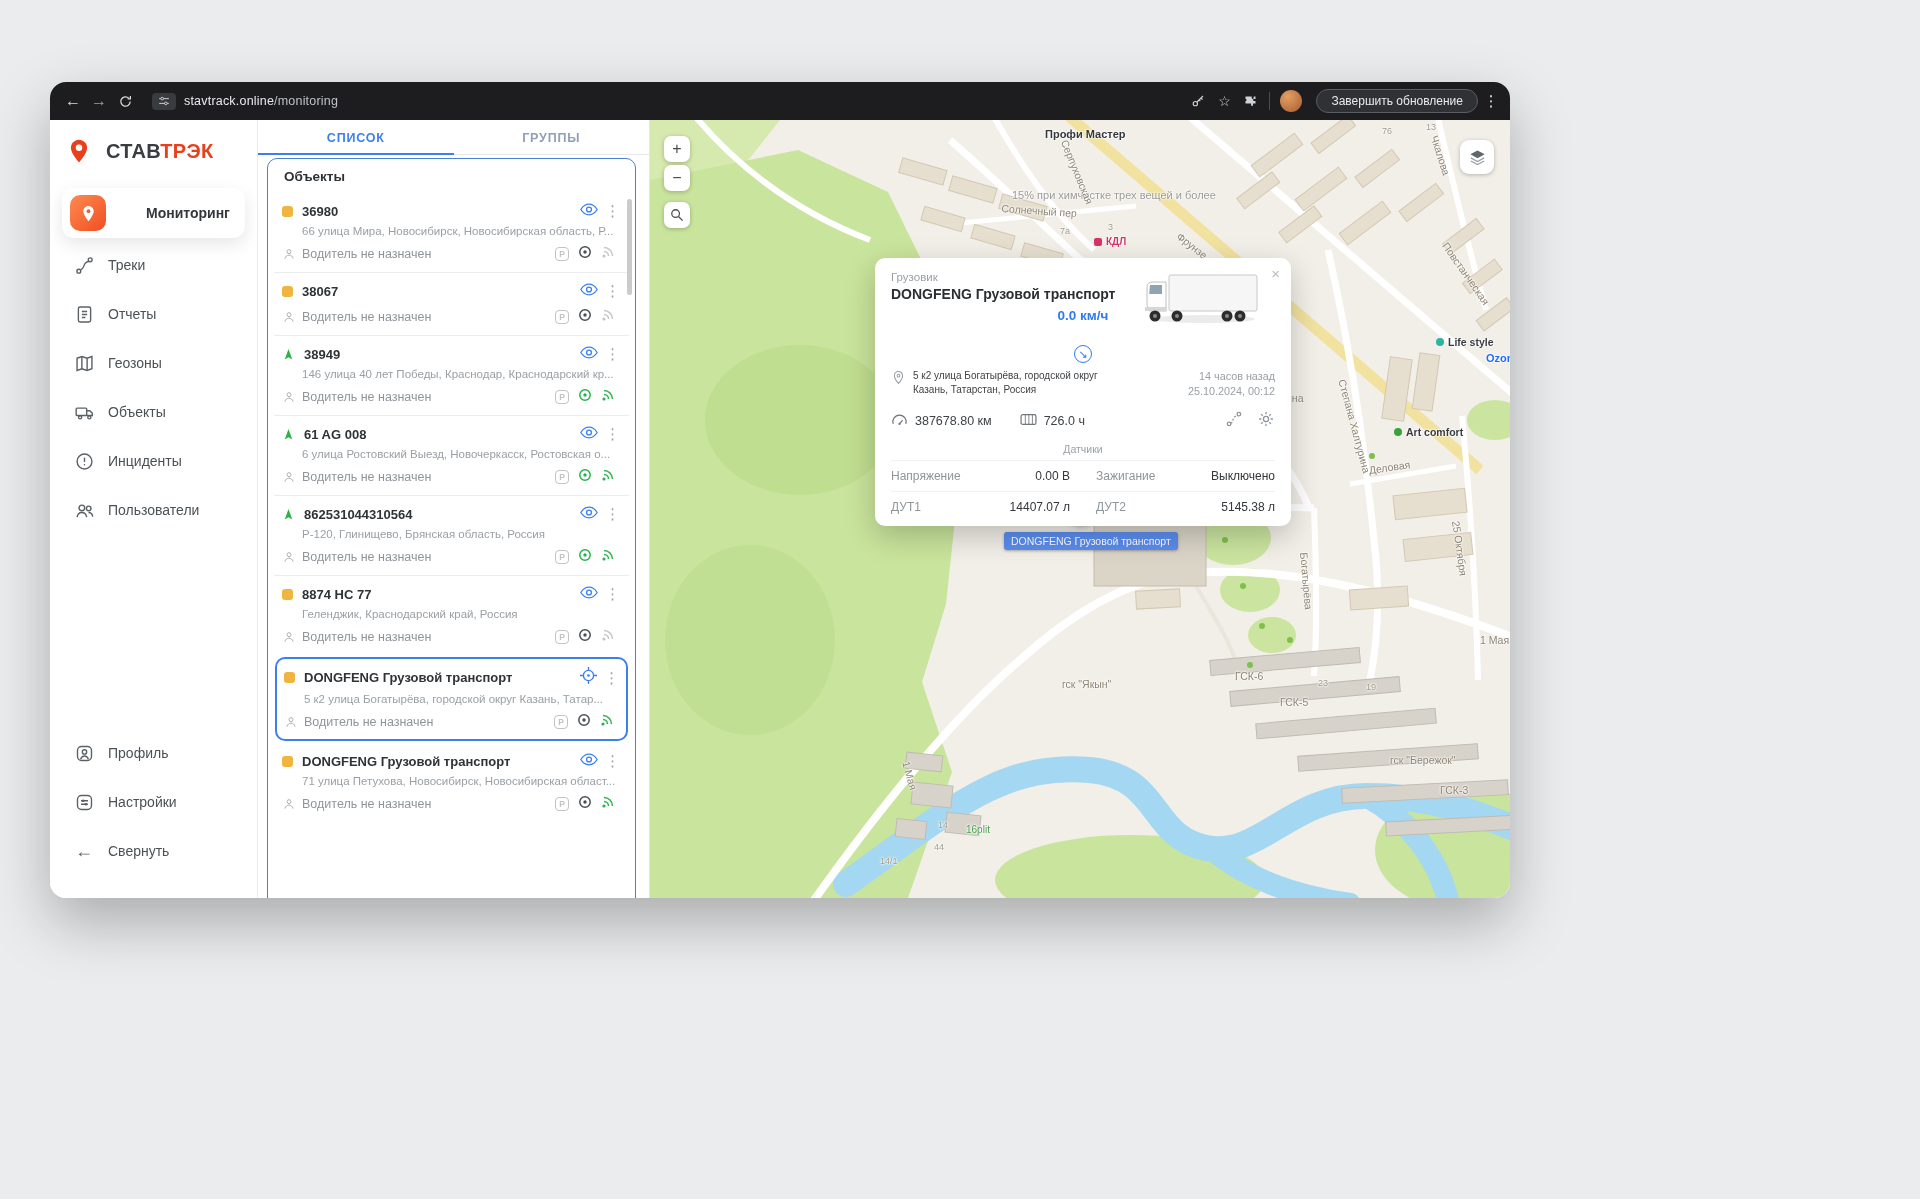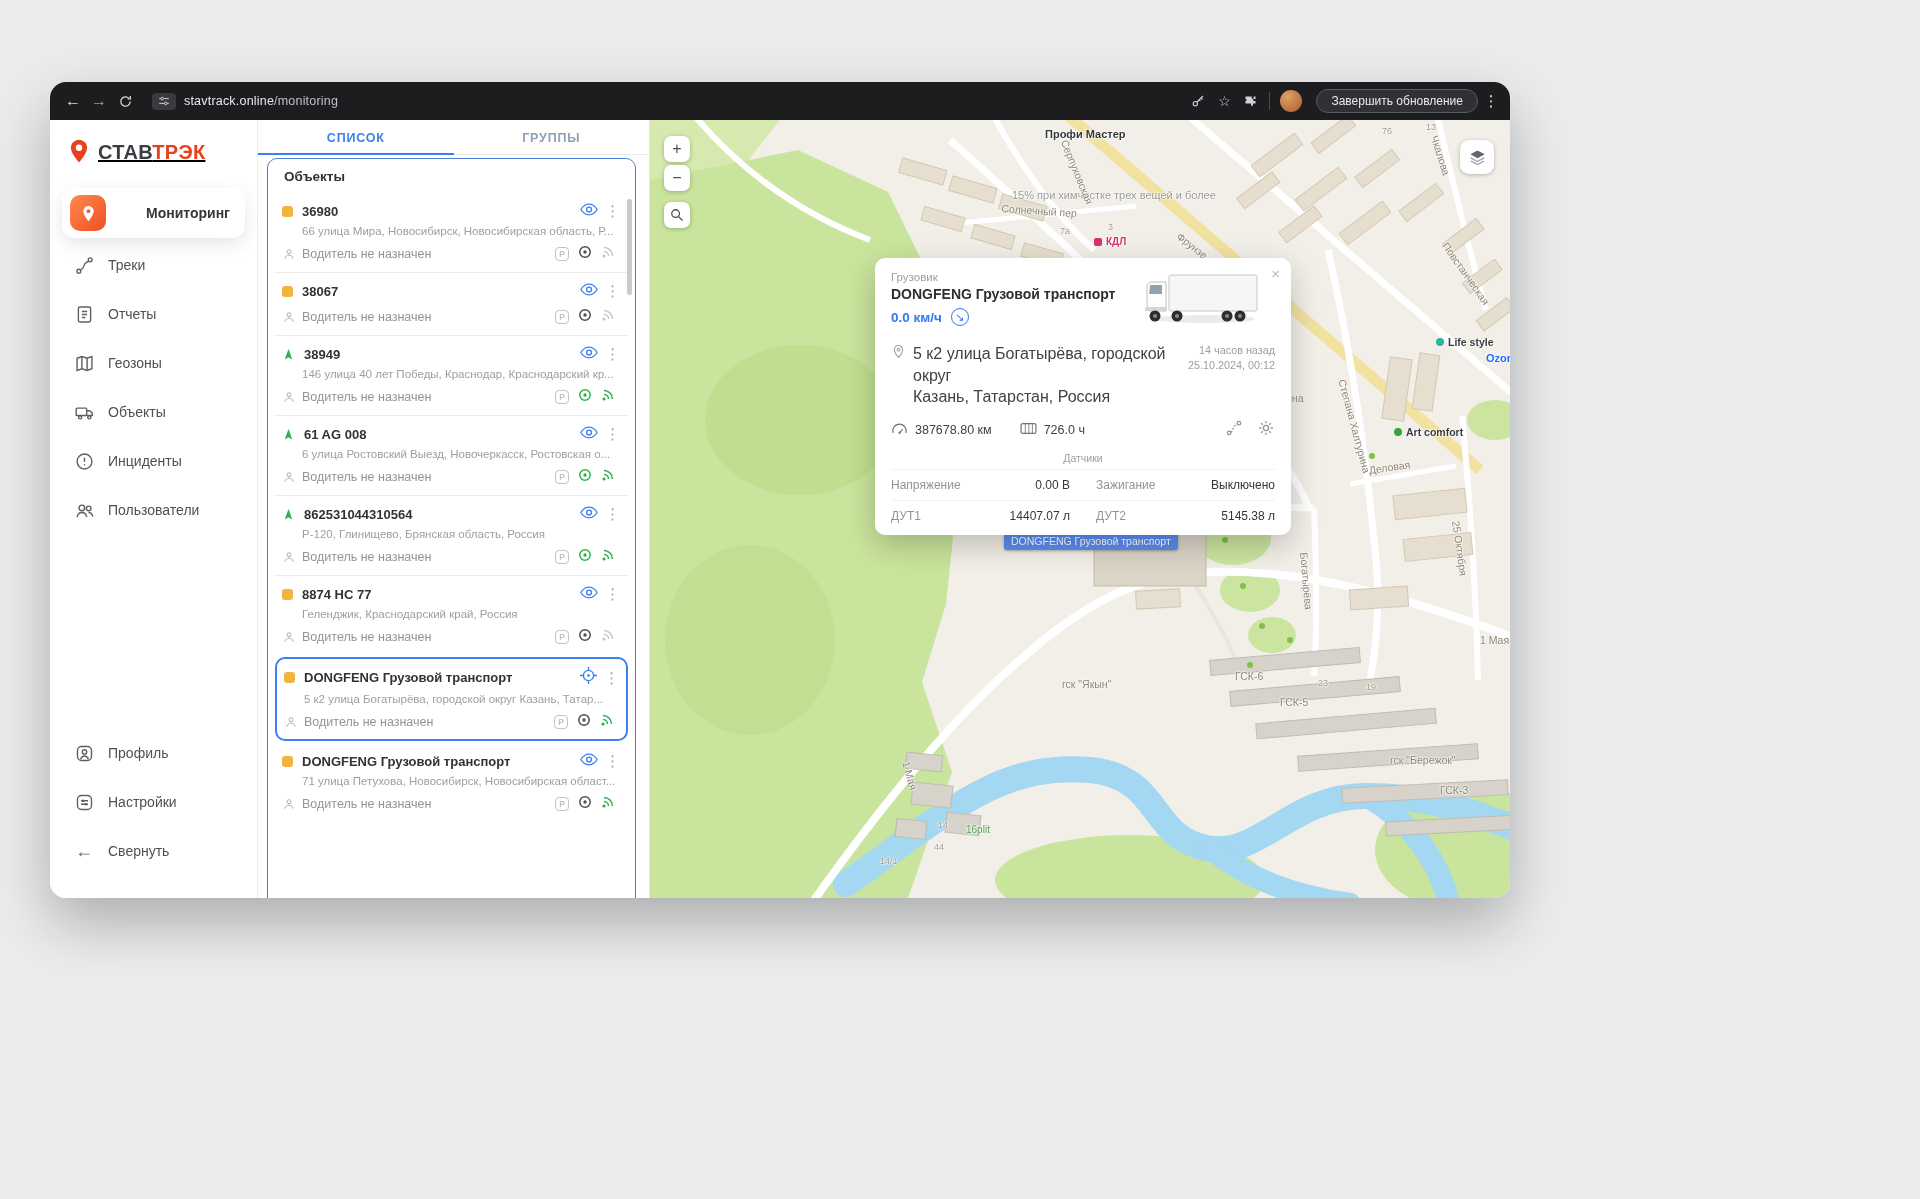--- a/index.html
+++ b/index.html
@@ -28,21 +28,21 @@
                  background:#303134; border:1px solid #5a5d63; color:#e8eaed; font-size:12px;
                  display:flex; align-items:center; white-space:nowrap; }
   .chrome-dots { color:#e8eaed; font-size:15px; width:18px; text-align:center; }
 
   
   .app { display:flex; height:778px; background:#fff; }
 
   
   .sidebar { width:208px; border-right:1px solid #ececec; display:flex; flex-direction:column;
              padding:14px 12px 20px; background:#fff; }
-  .logo { display:flex; align-items:flex-end; gap:6px; padding:4px 4px 24px;text-decoration:underline; }
+  .logo { display:flex; align-items:center; gap:14px; padding:4px 4px 24px; }
   .logo-text { font-size:20px; font-weight:bold; color:#3a3d42; letter-spacing:.3px; }
   .logo-text .accent { color:#e8401c; }
   .menu-item { display:flex; align-items:center; gap:12px; padding:10px 10px; border-radius:12px;
                color:#4b5157; font-size:14px; margin-bottom:5px; cursor:pointer; }
   .menu-item .micon { width:24px; height:24px; display:flex; align-items:center; justify-content:center; flex:none; }
   .menu-item.active { box-shadow:0 6px 18px rgba(0,0,0,.10); font-weight:bold; color:#33373c; padding:7px 8px;gap:40px; }
   .menu-item.active .micon { width:36px; height:36px; border-radius:10px;
                background:linear-gradient(135deg,#ff8a50,#ef4f23); }
   .sidebar-spacer { flex:1; }
   .micon svg { display:block; }
@@ -112,28 +112,28 @@
             border-radius:9px; box-shadow:0 1px 4px rgba(0,0,0,.25);
             display:flex; align-items:center; justify-content:center; z-index:6; cursor:pointer; }
 
   
   .popup { position:absolute; left:225px; top:138px; width:416px; background:#fff; border-radius:10px;
            box-shadow:0 10px 30px rgba(0,0,0,.22); padding:13px 16px 4px; z-index:7; }
   .p-close { position:absolute; top:7px; right:11px; color:#b9bcc0; font-size:15px; cursor:pointer; }
   .p-head { position:relative; min-height:66px; }
   .p-cat { font-size:11.5px; color:#9aa0a6; }
   .p-title { font-size:14px; font-weight:bold; color:#2b2f33; margin-top:3px; }
-  .p-speed-row { display:flex; align-items:center; gap:9px; margin-top:6px; }
+  .p-speed-row { display:flex; align-items:center; gap:22px; margin-top:6px;flex-direction:column; }
   .p-speed { font-size:13.5px; font-weight:bold; color:#2f7af0; }
   .speed-ic { width:18px; height:18px; border:1.5px solid #2f7af0; border-radius:50%; color:#2f7af0;
               font-size:11px; display:flex; align-items:center; justify-content:center; }
   .p-truck { position:absolute; right:14px; top:-2px; }
   .p-addr-row { display:flex; gap:7px; margin-top:6px; }
   .p-pin { flex:none; padding-top:1px; }
-  .p-addr { flex:1; font-size:16px; color:#3f4246; line-height:1.35; }
+  .p-addr { flex:1; font-size:10px; color:#3f4246; line-height:1.35; }
   .p-times { width:100px; text-align:right; font-size:10.8px; color:#9aa0a6; line-height:1.4; }
   .p-stats { display:flex; align-items:center; gap:7px; margin-top:11px; }
   .p-stat-val { font-size:12.5px; color:#3f4246; }
   .p-stat-gap { width:14px; }
   .p-tools { margin-left:auto; display:flex; gap:14px; align-items:center; }
   .p-sens-title { text-align:center; font-size:10.5px; color:#9aa0a6; margin:11px 0 5px; }
   .sens-row { border-top:1px solid #f1f1f3; padding:8px 0; display:flex;justify-content:space-between; }
   .sh { flex:1; display:flex; font-size:12px; align-items:center; }
   .sh.left { padding-right:26px; }
   .sh .lbl { color:#8f959b; }

